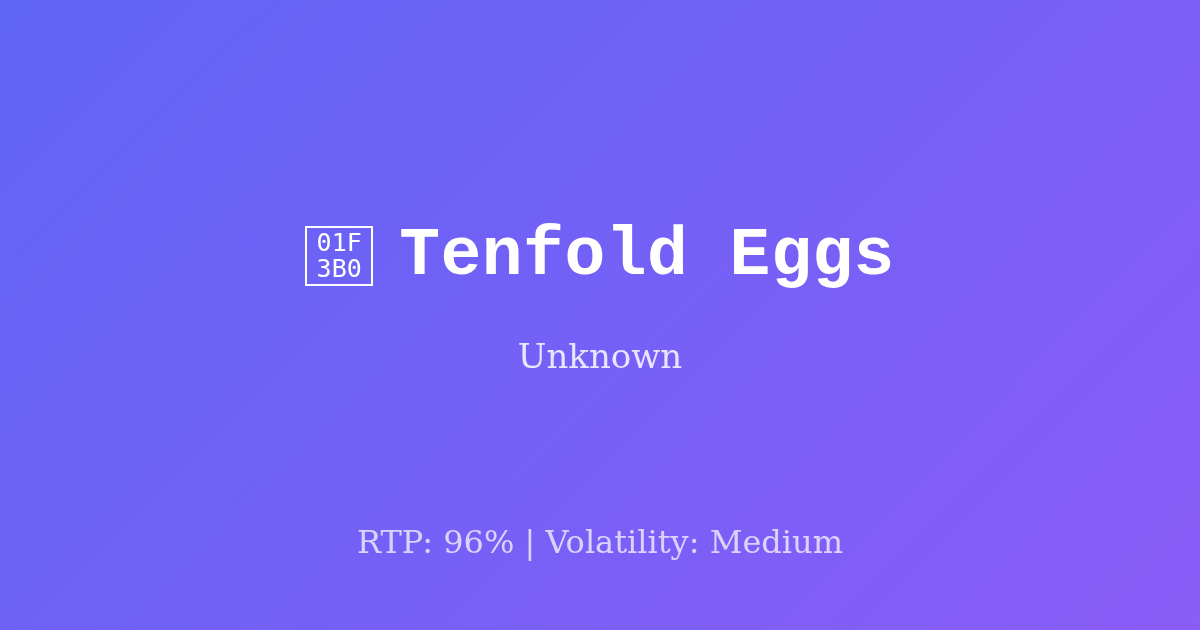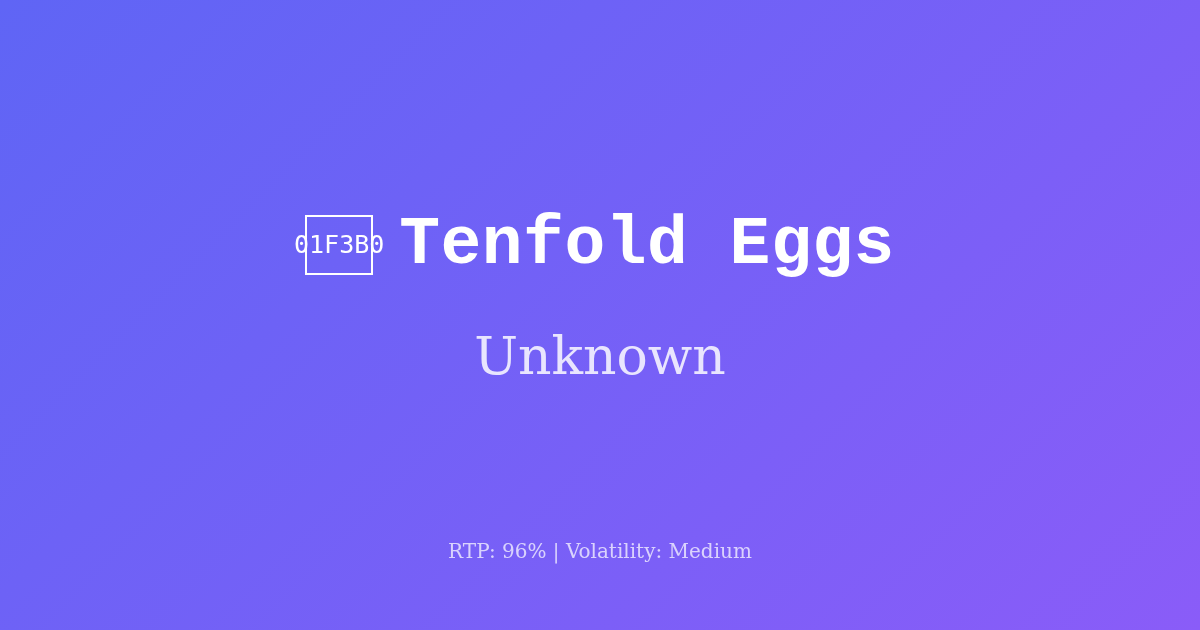--- a/index.html
+++ b/index.html
@@ -41,21 +41,21 @@
   }
 
   
   .tofu {
     flex: 0 0 auto;
     width: 68px;
     height: 60px;
     box-sizing: border-box;
     border: 2px solid #ffffff;
     display: flex;
-    flex-direction: row;
+    flex-direction: column;
     align-items: center;
     justify-content: center;
     line-height: 1;
   }
 
   .tofu-row {
     font-family: "DejaVu Sans Mono", "Liberation Mono", monospace;
     font-size: 25px;
     font-weight: 400;
     color: #ffffff;
@@ -71,38 +71,38 @@
     color: #ffffff;
     line-height: 1.06;
     margin: 0;
     white-space: nowrap;
     letter-spacing: 0.5px;
   }
 
   
   .game-subtitle {
     font-family: "DejaVu Serif", "Liberation Serif", serif;
-    font-size: 52px;
+    font-size: 34px;
     font-weight: 400;
     color: rgba(255, 255, 255, 0.84);
     margin: 0;
     margin-top: 44px;
     line-height: 1.2;
     text-align: center;
   }
 
   
   .game-meta {
     position: absolute;
     left: 0;
     right: 0;
     bottom: 66px;
     text-align: center;
     font-family: "DejaVu Serif", "Liberation Serif", serif;
-    font-size: 20px;
+    font-size: 32px;
     font-weight: 400;
     color: rgba(255, 255, 255, 0.72);
     line-height: 1.3;
     margin: 0;
   }
 </style>
 </head>
 <body>
 
 <div class="og-card">

